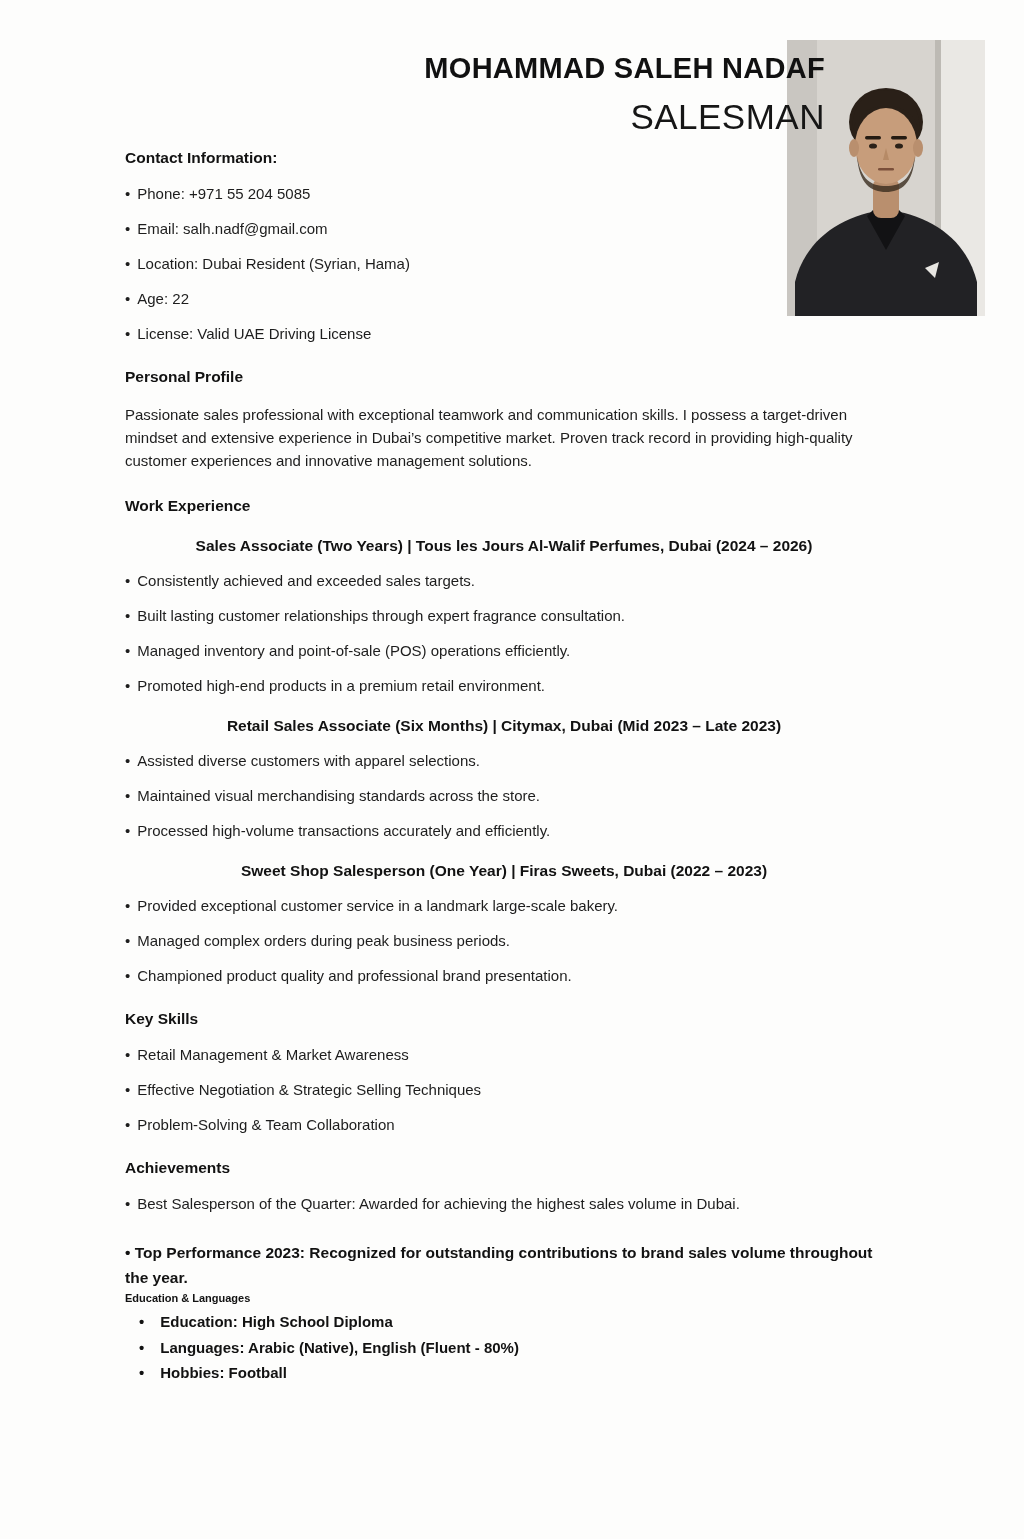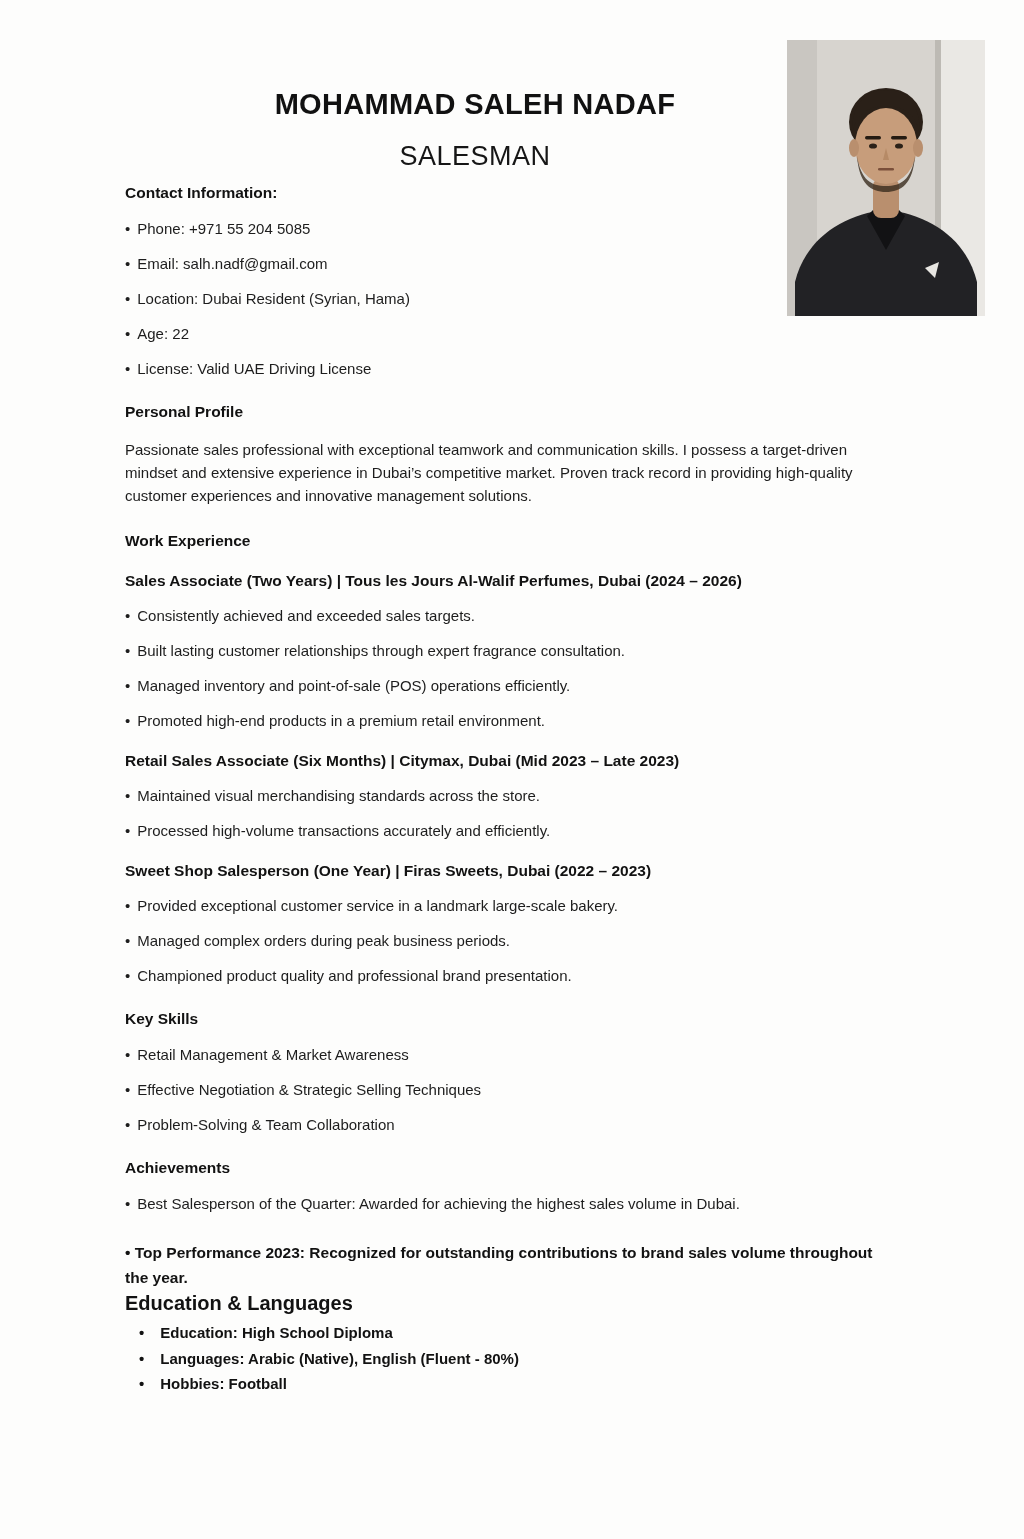--- a/index.html
+++ b/index.html
@@ -13,33 +13,33 @@
     overflow: hidden;
   }
   .content {
     position: absolute;
     left: 125px;
     top: 0;
     width: 758px;
   }
   .header {
     width: 700px;
-    padding-top: 88px;
-    text-align: center;
+    padding-top: 52px;
+    text-align: right;
   }
   .name {
     font-size: 29px;
     font-weight: bold;
     letter-spacing: 0.3px;
     color: #111;
   }
   .role {
-    font-size: 27px;
+    font-size: 35px;
     font-weight: 400;
-    margin-top: 20px;
+    margin-top: 12px;
     letter-spacing: 0.5px;
     color: #161616;
   }
   .section-heading {
     font-size: 15.5px;
     font-weight: bold;
     margin: 25px 0 17px 0;
     color: #121212;
   }
   .first-heading { margin-top: 12px; }
@@ -54,30 +54,31 @@
     font-size: 15px;
     line-height: 23px;
     margin: 0 0 6px 0;
     color: #1d1d1d;
   }
   .job-title {
     font-size: 15.5px;
     font-weight: bold;
     margin: 22px 0 16px 0;
     color: #121212;
+    text-align: center;
   }
   .bold-achievement {
     font-size: 15.5px;
     font-weight: bold;
     line-height: 25px;
     margin-top: 27px;
     color: #121212;
   }
   .edu-heading {
-    font-size: 20px;
+    font-size: 11px;
     font-weight: bold;
     margin: 2px 0 5px 0;
     color: #121212;
   }
   .edu-list { padding-left: 14px; }
   .edu-item {
     font-size: 15px;
     font-weight: bold;
     line-height: 25.5px;
     color: #121212;
@@ -160,20 +161,21 @@
     <div>
       <div class="job-title">Sales Associate (Two Years) | Tous les Jours Al-Walif Perfumes, Dubai (2024 – 2026)</div>
       <div class="bullet-line"><span class="b">•</span><span>Consistently achieved and exceeded sales targets.</span></div>
       <div class="bullet-line"><span class="b">•</span><span>Built lasting customer relationships through expert fragrance consultation.</span></div>
       <div class="bullet-line"><span class="b">•</span><span>Managed inventory and point-of-sale (POS) operations efficiently.</span></div>
       <div class="bullet-line"><span class="b">•</span><span>Promoted high-end products in a premium retail environment.</span></div>
     </div>
 
     <div>
       <div class="job-title">Retail Sales Associate (Six Months) | Citymax, Dubai (Mid 2023 – Late 2023)</div>
+      <div class="bullet-line"><span class="b">•</span><span>Assisted diverse customers with apparel selections.</span></div>
       <div class="bullet-line"><span class="b">•</span><span>Maintained visual merchandising standards across the store.</span></div>
       <div class="bullet-line"><span class="b">•</span><span>Processed high-volume transactions accurately and efficiently.</span></div>
     </div>
 
     <div>
       <div class="job-title">Sweet Shop Salesperson (One Year) | Firas Sweets, Dubai (2022 – 2023)</div>
       <div class="bullet-line"><span class="b">•</span><span>Provided exceptional customer service in a landmark large-scale bakery.</span></div>
       <div class="bullet-line"><span class="b">•</span><span>Managed complex orders during peak business periods.</span></div>
       <div class="bullet-line"><span class="b">•</span><span>Championed product quality and professional brand presentation.</span></div>
     </div>

